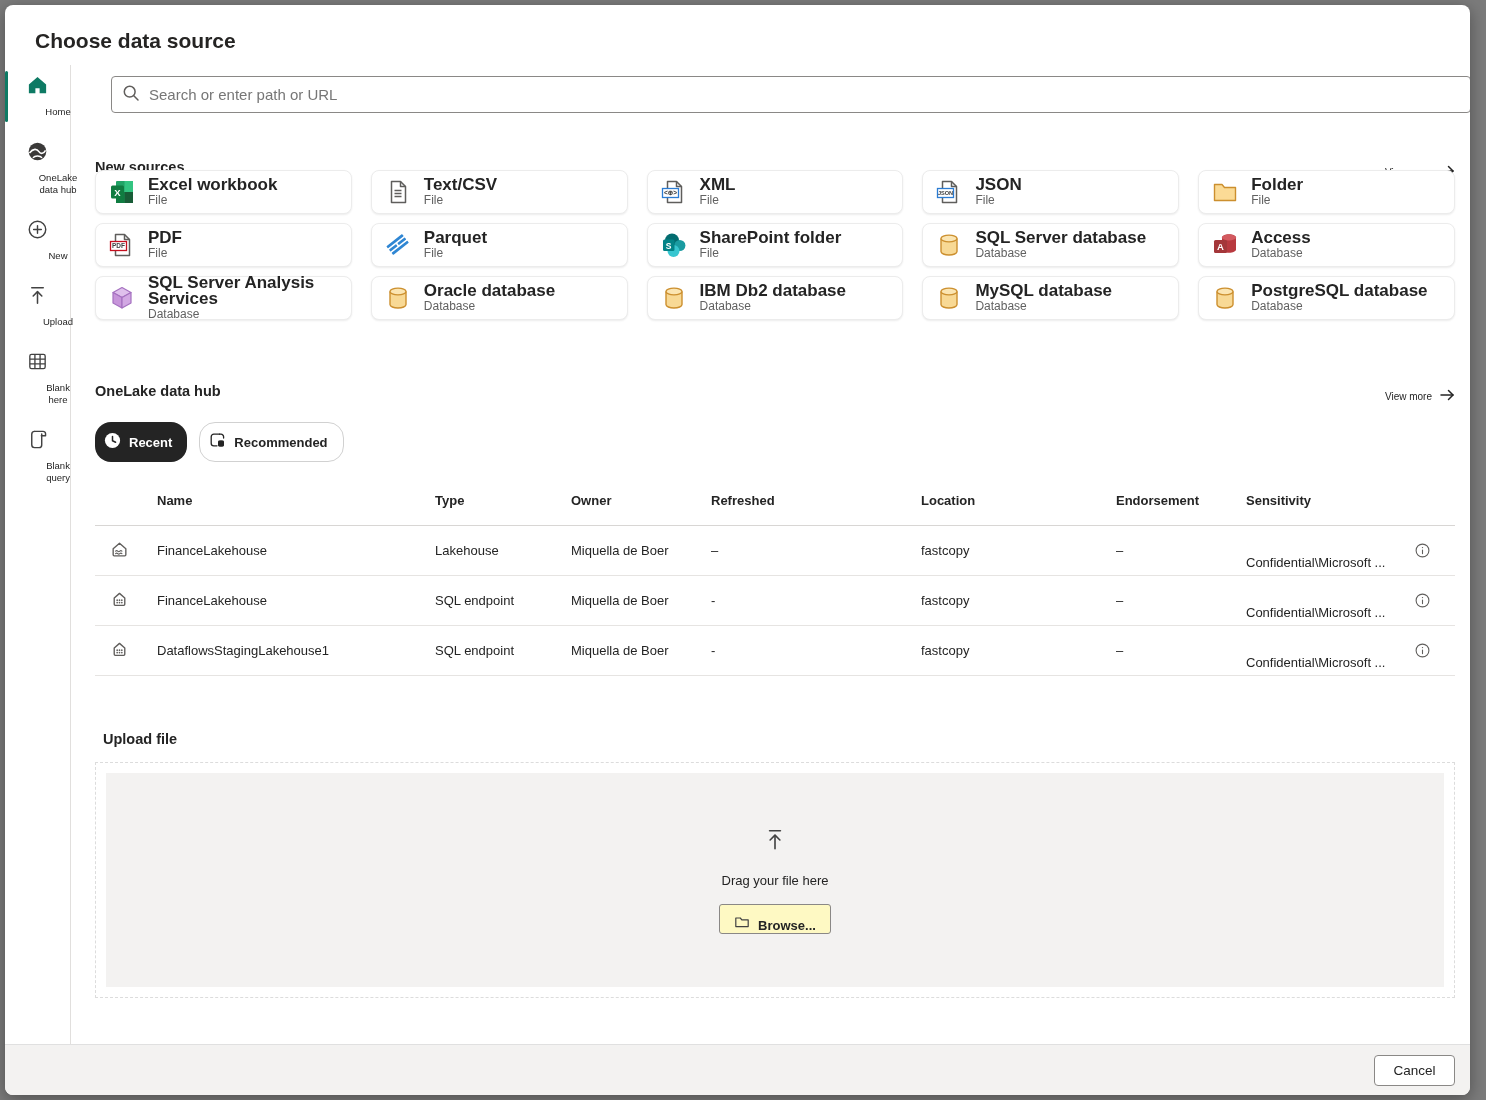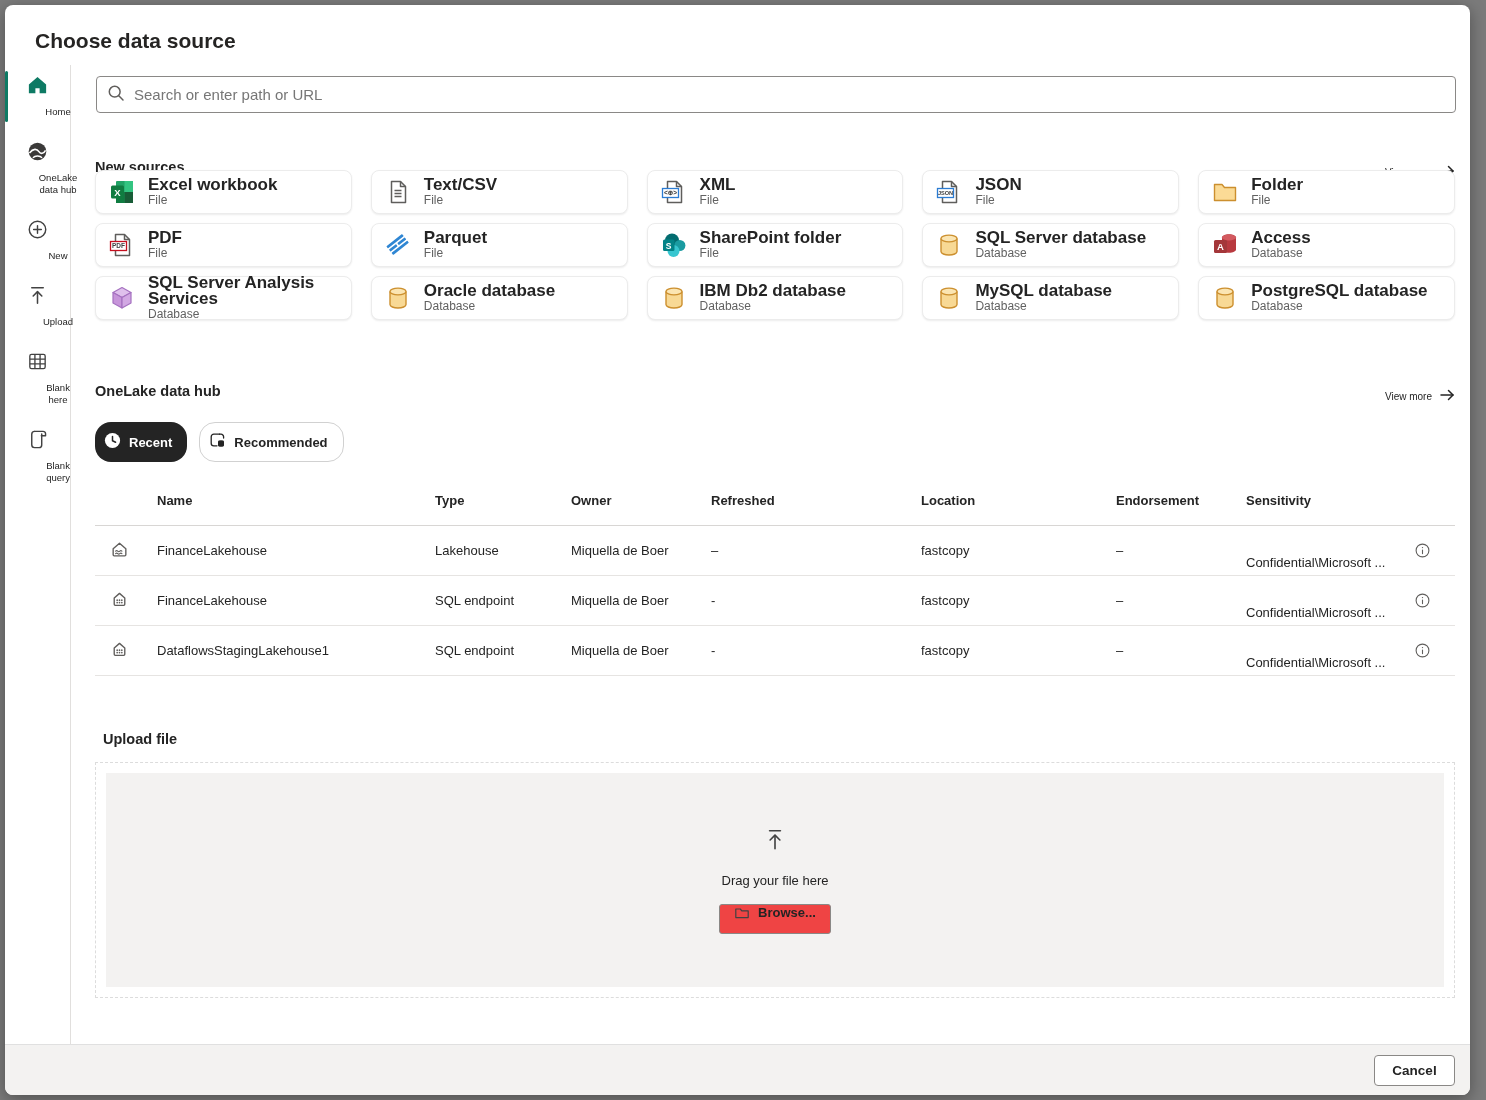--- a/index.html
+++ b/index.html
@@ -11,21 +11,21 @@
 
   
   .sidebar { position:absolute; left:0; top:60px; bottom:51px; width:66px; border-right:1px solid #e1dfdd; background:#fff; }
   .side-item { position:relative; width:100%; padding:9px 2px 10px; display:flex; flex-direction:column; align-items:center; gap:5px; cursor:pointer; margin-bottom:3px; }
   .side-item .slabel { font-size:9.5px; color:#242424; text-align:center; line-height:12px;padding-left:41px; }
   .side-item.selected::before { content:""; position:absolute; left:0; top:6px; bottom:6px; width:3px; border-radius:2px; background:#0e7a64; }
 
   
   .main { position:absolute; left:90px; top:0; width:1360px; height:100%; }
 
-  .searchbox { position:absolute; left:1px; top:71px; width:1360px; height:37px; border:1px solid #8a8886; border-radius:4px; display:flex; align-items:center; padding:0 10px; gap:9px; background:#fff; }
+  .searchbox { position:absolute; left:16px; top:71px; width:1360px; height:37px; border:1px solid #8a8886; border-radius:4px; display:flex; align-items:center; padding:0 10px; gap:9px; background:#fff; }
   .searchbox input { border:none; outline:none; flex:1; font-size:15px; color:#242424; font-family:"Liberation Sans",sans-serif; background:transparent; }
   .searchbox input::placeholder { color:#767676; }
 
   .sec-head { position:absolute; left:0; width:1360px; display:flex; justify-content:space-between; align-items:center; }
   .sec-title { font-size:14.5px; font-weight:700; color:#242424;margin-top:14px; }
   .view-more { display:flex; align-items:center; gap:7px; font-size:10px; color:#242424; cursor:pointer;margin-top:24px; }
 
   
   .tiles { position:absolute; left:0; top:165px; width:1360px; display:grid; grid-template-columns:repeat(5,1fr); column-gap:19px; row-gap:9px; }
   .tile { height:44px; background:#fff; border:1px solid #ececec; border-radius:8px; box-shadow:0 1px 2px rgba(0,0,0,.08); display:flex; align-items:center; gap:13px; padding-left:13px; cursor:pointer; }
@@ -47,25 +47,25 @@
   .trow:not(.thead) { cursor:pointer; }
   .senscell { display:flex; align-items:center; padding-right:25px; }
   .senscell .stext { white-space:nowrap;margin-top:24px; }
   .senscell .info { margin-left:auto; display:flex; cursor:pointer; }
 
   
   .upload-heading { position:absolute; left:8px; top:726px; font-size:14.5px; font-weight:700; color:#242424; }
   .dropzone { position:absolute; left:0; top:757px; width:1360px; height:236px; border:1px dashed #dcdcdc; padding:10px; }
   .dropinner { width:100%; height:100%; background:#f3f2f1; display:flex; flex-direction:column; align-items:center; justify-content:center; gap:16px; }
   .drag-text { font-size:13px; color:#242424; }
-  .browse-btn { height:30px; background:#ef4444; border:1px solid #8a8886; border-radius:3px; display:flex; align-items:flex-start; gap:8px; padding:0 14px; font-size:13px; font-weight:700; color:#242424; cursor:pointer; font-family:"Liberation Sans",sans-serif; }
+  .browse-btn { height:30px; background:#fef9c3; border:1px solid #8a8886; border-radius:3px; display:flex; align-items:flex-end; gap:8px; padding:0 14px; font-size:13px; font-weight:700; color:#242424; cursor:pointer; font-family:"Liberation Sans",sans-serif; }
 
   
   .footer { position:absolute; left:0; right:0; bottom:0; height:51px; background:#f3f2f1; border-top:1px solid #e0e0e0; }
-  .cancel-btn { position:absolute; right:15px; top:10px; width:81px; height:31px; background:#fff; border:1px solid #8a8886; border-radius:4px; font-size:13.5px; font-weight:700; color:#242424; cursor:pointer; font-family:"Liberation Sans",sans-serif; }
+  .cancel-btn { position:absolute; right:15px; top:10px; width:81px; height:31px; background:#fff; border:1px solid #8a8886; border-radius:4px; font-size:13.5px; font-weight:400; color:#242424; cursor:pointer; font-family:"Liberation Sans",sans-serif; }
 </style>
 </head>
 <body>
 
 <div class="modal">
 
   <div class="dlg-title">Choose data source</div>
 
   <div class="sidebar">
     <div class="side-item selected">

